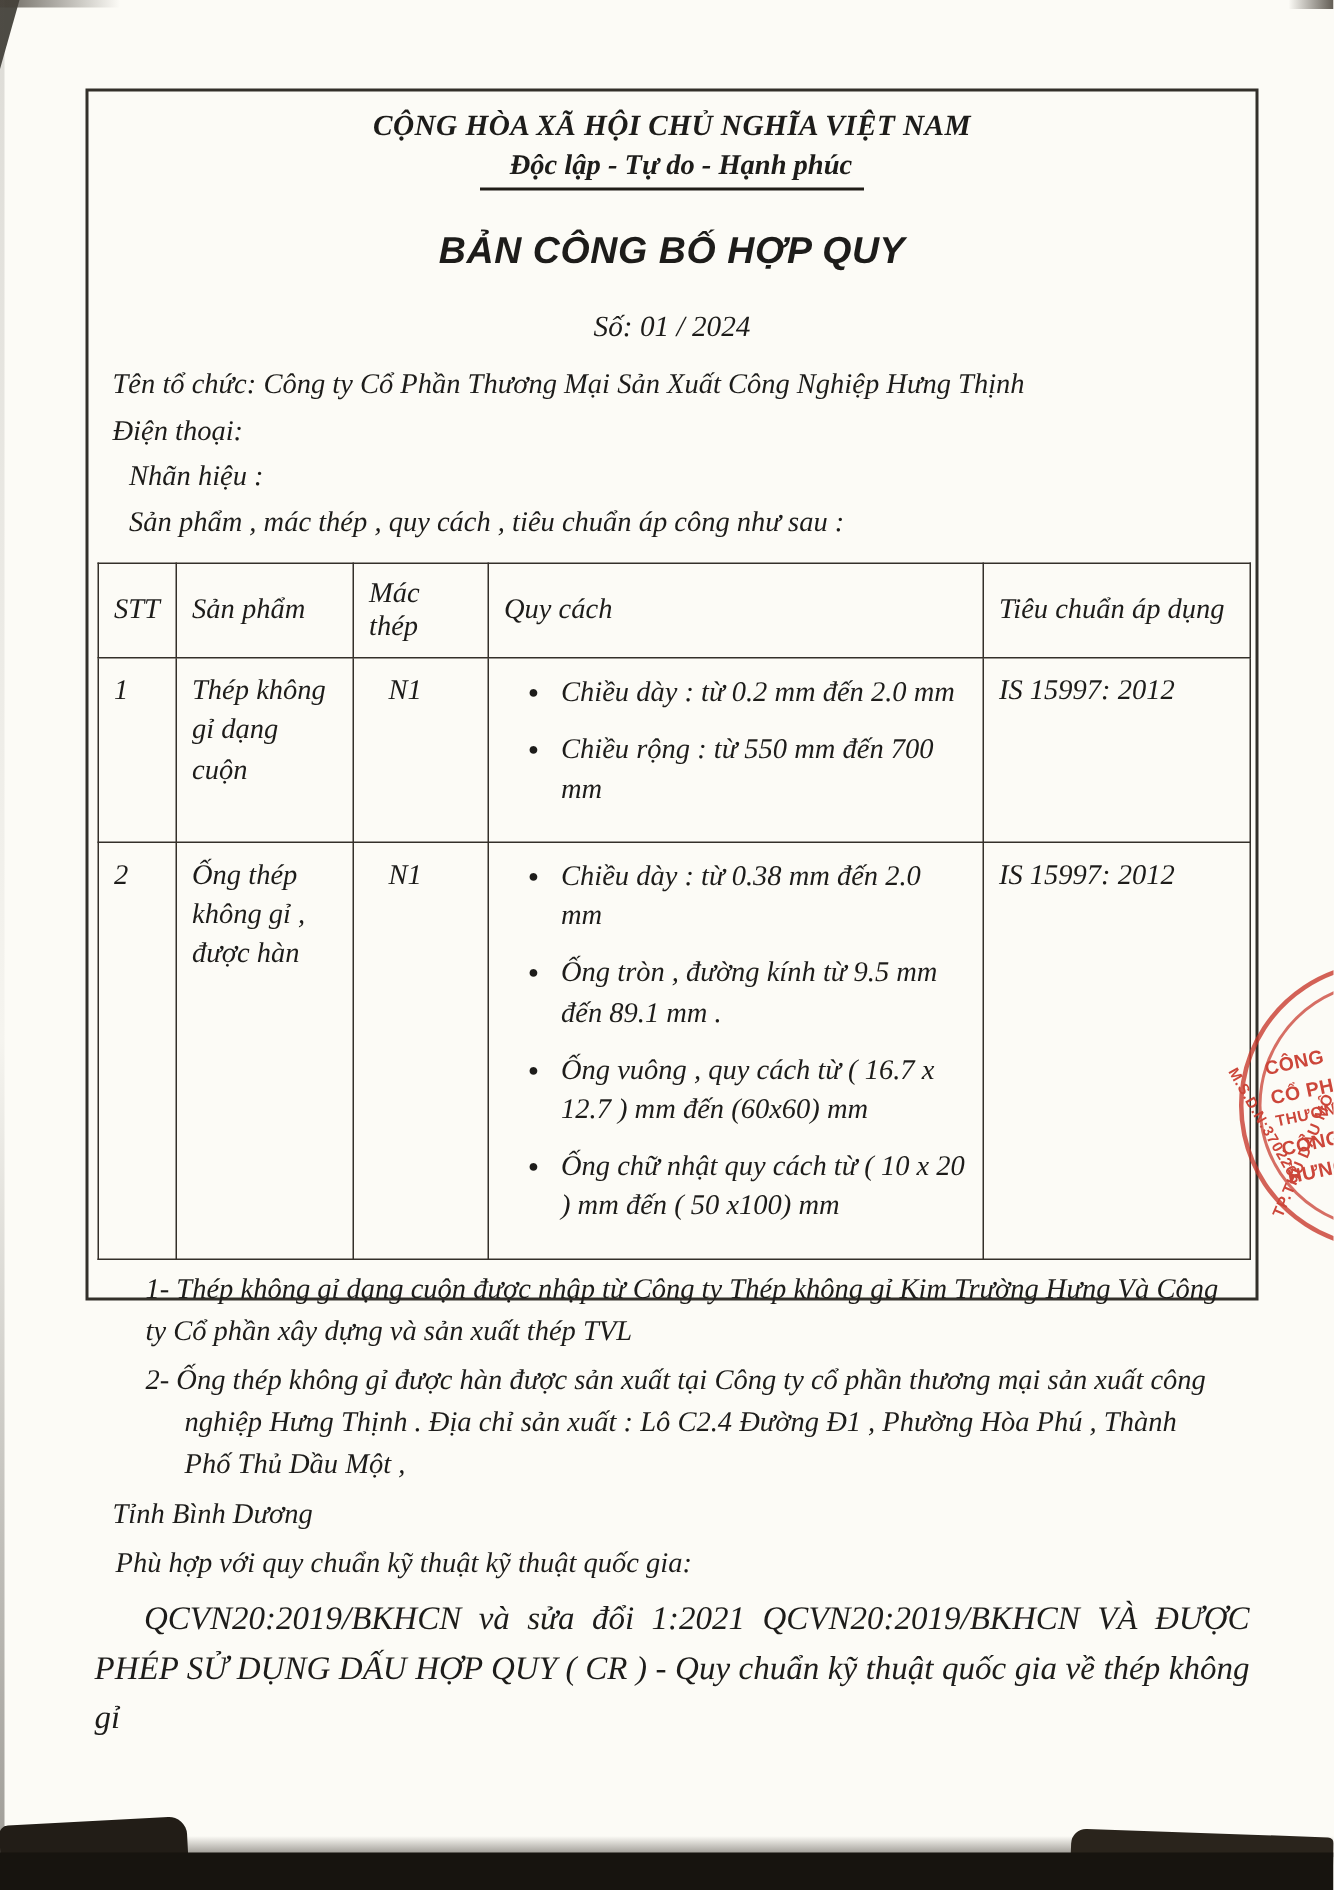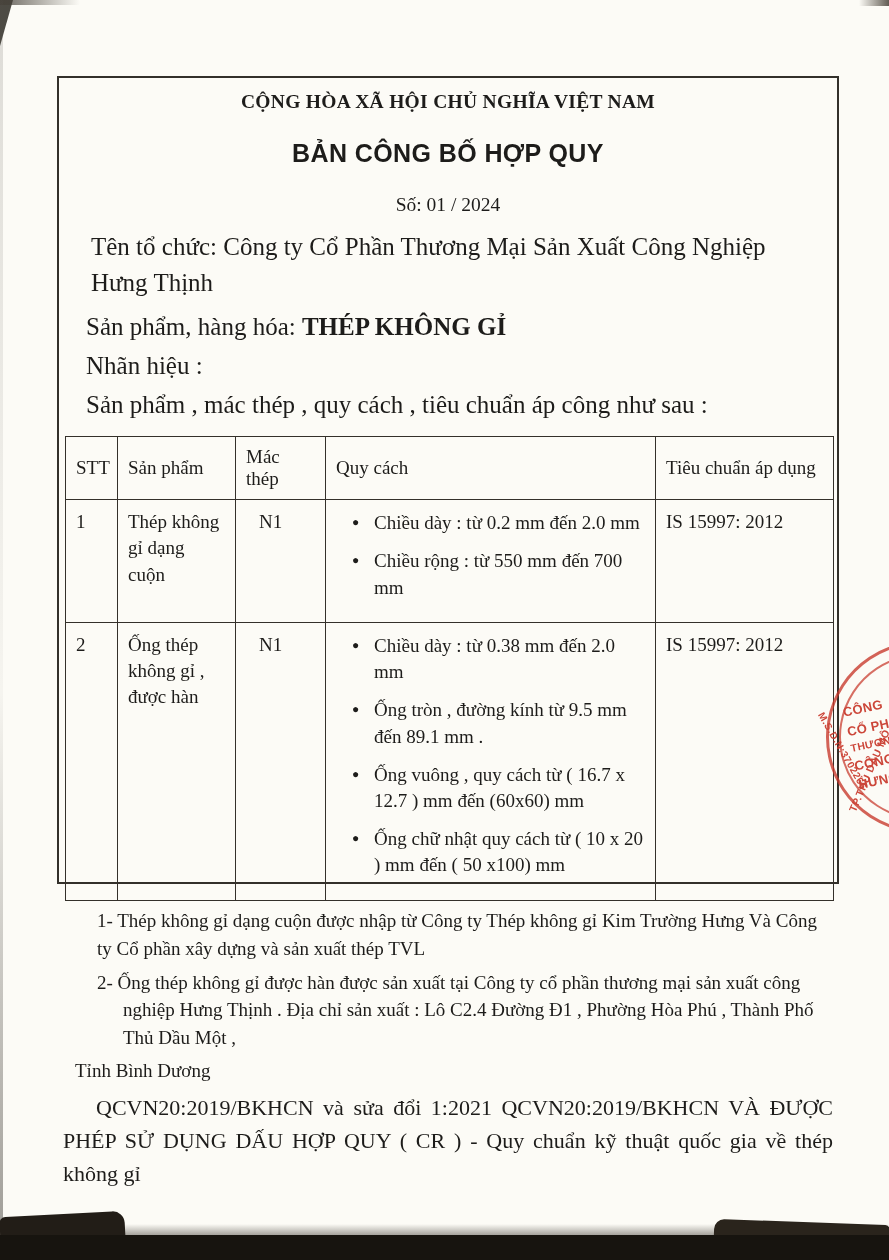--- a/index.html
+++ b/index.html
@@ -5,30 +5,30 @@
   html,body { margin:0; padding:0; }
   body {
     width:889px; height:1260px; position:relative; overflow:hidden;
     background:#fcfbf6; color:#1d1c1a;
     font-family:"Liberation Serif", serif;
   }
   .page { position:absolute; inset:0; }
 
   
   .doc-frame {
-    position:absolute; left:57px; top:76px; width:782px; height:808px;
-    border:2.5px solid #33302a; box-sizing:border-box; background:transparent;
+    position:absolute; left:57px; top:59px; width:782px; height:808px;
+    border:2.5px solid #33302a; box-sizing:border-box; background:transparent;font-style:italic;
   }
   .h-national { text-align:center; margin-top:13px; font-size:19.5px; font-weight:bold; letter-spacing:0.3px; }
   .h-motto { text-align:center; margin-top:4px; font-size:19px; font-weight:bold; }
   .h-motto span { display:inline-block; border-bottom:2.5px solid #201d18; padding:0 8px 3px 20px; }
   .doc-title { text-align:center; margin-top:26px; font-family:"Liberation Sans", sans-serif; font-size:25px; font-weight:bold; letter-spacing:0.4px; }
   .doc-no { text-align:center; margin-top:26px; font-size:19.5px; }
 
-  .para { margin:3px 14px 0 32px; font-size:25px; line-height:1.45; }
+  .para { margin:3px 14px 0 16px; font-size:19px; line-height:1.45; }
   .p-first { margin-top:13px; }
   .indent-sm { margin-left:27px; }
   .p-product { margin-top:7px; }
   .bold { font-weight:bold; }
 
   table.spec {
     border-collapse:collapse; margin:13px 3px 0 6px; width:769px;
     font-size:19px; table-layout:fixed;
   }
   table.spec col.c1 { width:52px; }
@@ -80,25 +80,28 @@
   .bottom-right-blob { right:0; bottom:16px; width:175px; height:22px; background:#2a241c; transform:rotate(2deg); border-radius:10px 4px 0 0; }
 </style>
 </head>
 <body>
 
 <div class="page">
 
   <div class="doc-frame">
 
     <div class="h-national">CỘNG HÒA XÃ HỘI CHỦ NGHĨA VIỆT NAM</div>
+    <div class="h-motto">
+      <span>Độc lập - Tự do - Hạnh phúc</span>
+    </div>
     <div class="doc-title">BẢN CÔNG BỐ HỢP QUY</div>
     <div class="doc-no">Số: 01 / 2024</div>
 
     <p class="para p-first">Tên tổ chức: Công ty Cổ Phần Thương Mại Sản Xuất Công Nghiệp Hưng Thịnh</p>
-    <p class="para indent-sm p-product"><span>Sản phẩm, hàng hóa: </span><span class="bold">THÉP KHÔNG GỈ</span></p>
+    <p class="para">Điện thoại:</p>
     <p class="para indent-sm">Nhãn hiệu :</p>
     <p class="para indent-sm">Sản phẩm , mác thép , quy cách , tiêu chuẩn áp công như sau :</p>
 
     <table class="spec">
       <colgroup>
           <col class="c1">
           <col class="c2">
           <col class="c3">
           <col class="c4">
           <col class="c5">
@@ -138,20 +141,21 @@
             </ul>
           </td>
           <td>IS 15997: 2012</td>
         </tr>
       </tbody>
     </table>
 
     <p class="note note1">1- Thép không gỉ dạng cuộn được nhập từ Công ty Thép không gỉ Kim Trường Hưng Và Công ty Cổ phần xây dựng và sản xuất thép TVL</p>
     <p class="note note2">2- Ống thép không gỉ được hàn được sản xuất tại Công ty cổ phần thương mại sản xuất công nghiệp Hưng Thịnh . Địa chỉ sản xuất : Lô C2.4 Đường Đ1 , Phường Hòa Phú , Thành Phố Thủ Dầu Một ,</p>
     <p class="province">Tỉnh Bình Dương</p>
+    <p class="intro-conf">Phù hợp với quy chuẩn kỹ thuật kỹ thuật quốc gia:</p>
     <p class="final">QCVN20:2019/BKHCN và sửa đổi 1:2021 QCVN20:2019/BKHCN VÀ ĐƯỢC PHÉP SỬ DỤNG DẤU HỢP QUY ( CR ) -  Quy chuẩn kỹ thuật quốc gia về thép không gỉ</p>
 
   </div>
 
   <div class="stamp">
     <div class="ring-outer"></div>
     <div class="ring-inner"></div>
     <div class="arc arc-top">M.S.D.N:3702266</div>
     <div class="lines">
       <div>CÔNG</div>

